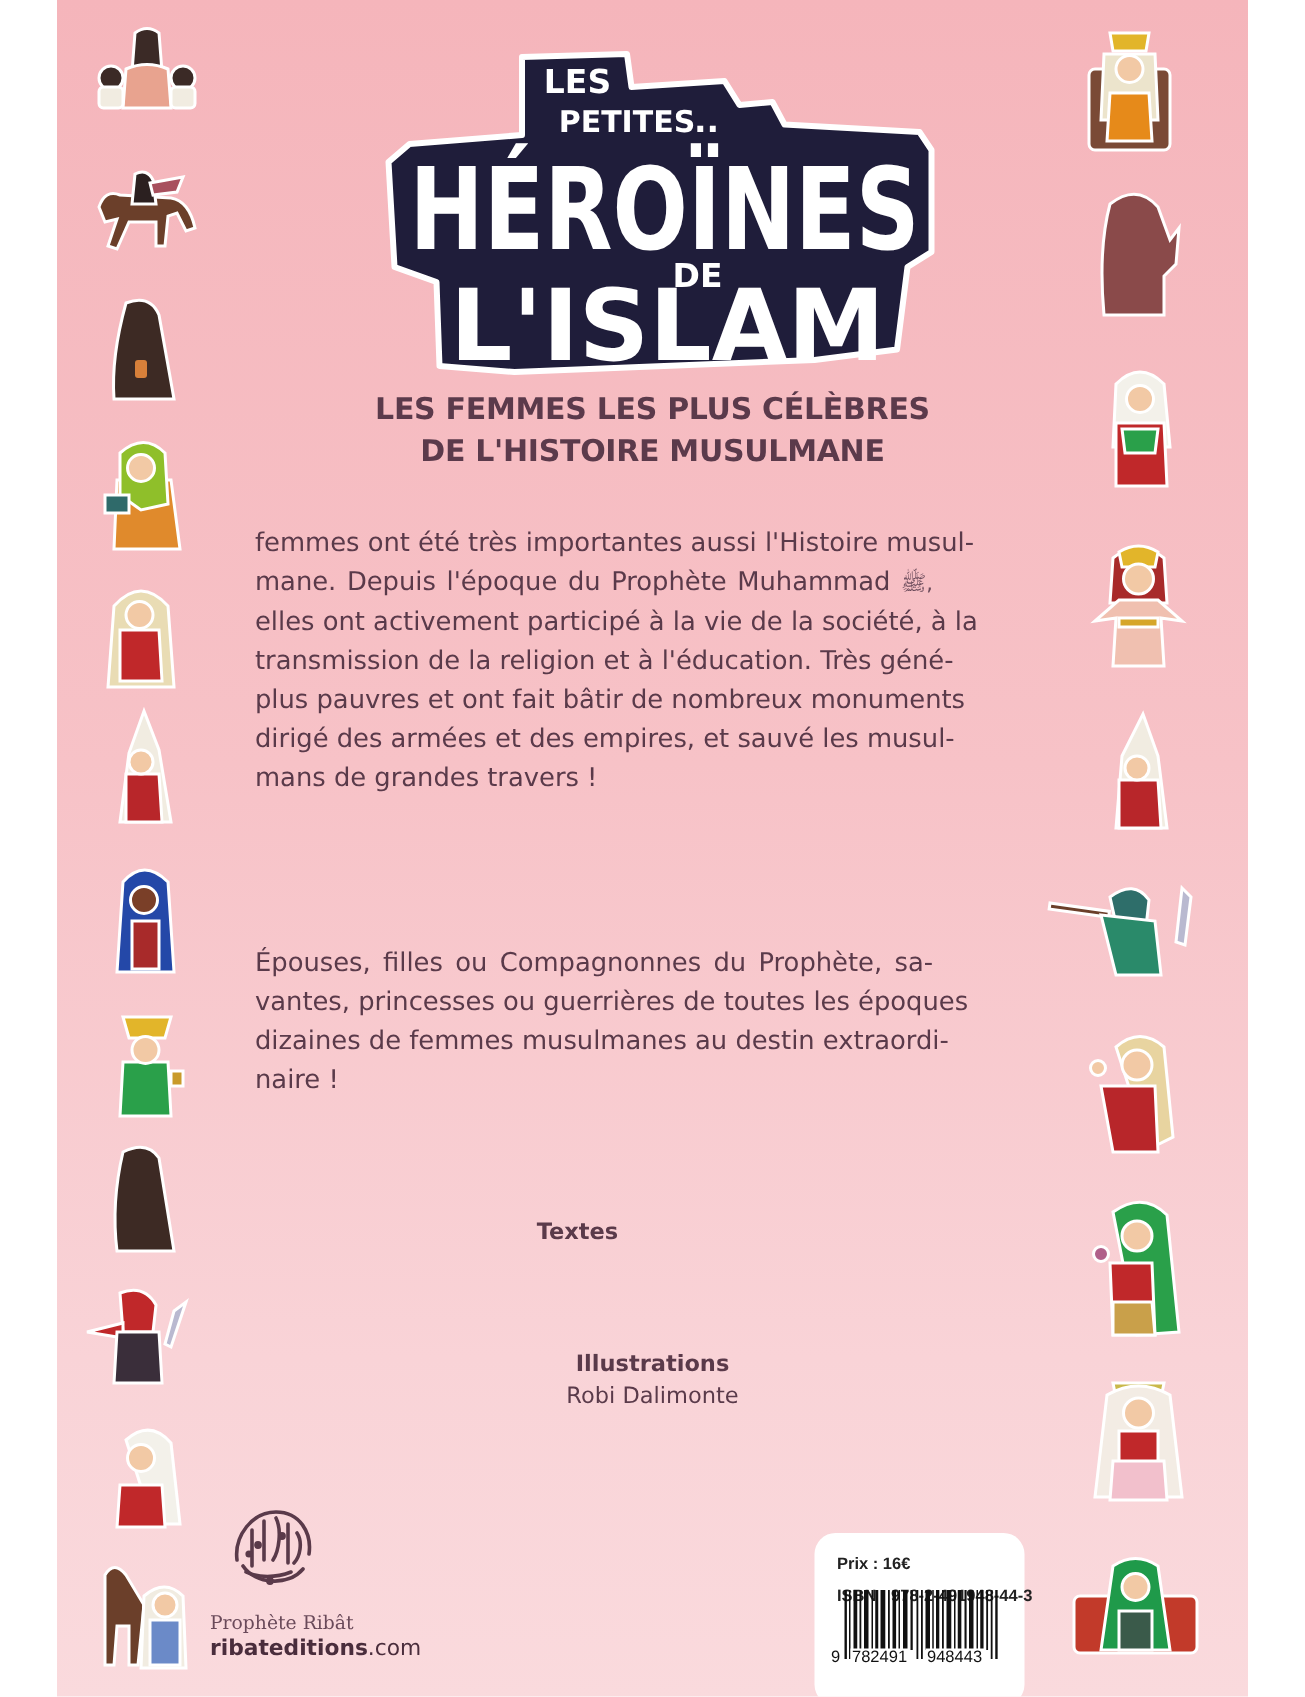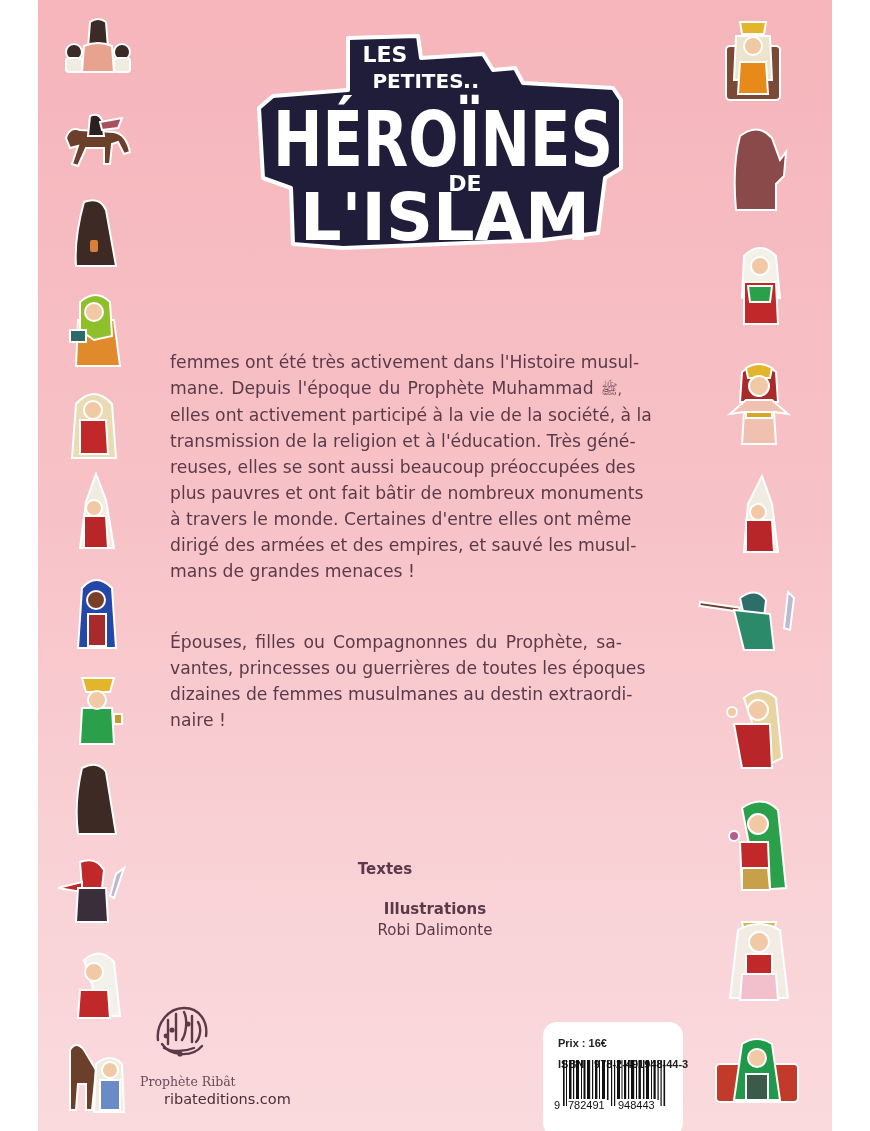--- a/index.html
+++ b/index.html
@@ -31,29 +31,29 @@
     .body-text .ln.last { text-align-last: left; }
     .p1 { top: 349px; }
     .p2 { top: 629px; }
     .saw { font-size: 14px; color: #6a4a5a; }
 
     .credits {
       position: absolute; left: 0; width: 794px; text-align: center; color: #5a3a4a;
       font-size: 15px; line-height: 21px;
     }
     .credits .role { font-weight: bold; }
-    .credits .c1 { position: absolute; top: 859px; left: 0; width: 694px; }
+    .credits .c1 { position: absolute; top: 811px; left: 0; width: 694px; }
     .credits .c2 { position: absolute; top: 899px; left: 0; width: 794px; }
 
     
     .publisher { position: absolute; left: 102px; top: 1000px; width: 160px; }
     .pub-emblem { width: 64px; height: 64px; margin-left: 8px; }
     .pub-name { font-family: "DejaVu Serif", serif; font-size: 12.5px; color: #6a4a5a; margin-top: 10px; white-space: nowrap; }
     .pub-site { font-size: 14.5px; color: #4a2d3c; white-space: nowrap; margin-top: 2px; }
-    .pub-site b { font-weight: normal; margin-left: 24px; }
+    .pub-site b { font-weight: bold; }
 
     
     .barcode-card {
       position: absolute; left: 505px; top: 1022px; width: 140px; height: 115px;
       background: #ffffff; border-radius: 14px;
     }
     .bc-price, .bc-isbn {
       position: absolute; left: 15px; font-family: "Liberation Sans", sans-serif;
       font-weight: bold; font-size: 11px; color: #222; white-space: nowrap;
     }
@@ -83,31 +83,33 @@
         <text x="132" y="34" font-size="22">LES</text>
         <text x="165" y="60" font-size="20">PETITES</text>
         <text x="218" y="60" font-size="22">..</text>
         <text x="190" y="138" font-size="76" textLength="340" lengthAdjust="spacingAndGlyphs">HÉROÏNES</text>
         <text x="212" y="163" font-size="22">DE</text>
         <text x="192" y="212" font-size="66" textLength="290" lengthAdjust="spacingAndGlyphs">L'ISLAM</text>
       </g>
     </svg>
   </div>
 
+  <div class="subtitle">
+    <div>LES FEMMES LES PLUS CÉLÈBRES</div>
+    <div>DE L'HISTOIRE MUSULMANE</div>
+  </div>
 
   <div class="body-text p1">
-    <span class="ln">femmes ont été très activement dans l'Histoire musul-</span>
+    <span class="ln">femmes ont été très importantes aussi l'Histoire musul-</span>
     <span class="ln"><span>mane. Depuis l'époque du Prophète Muhammad</span> <span class="saw">ﷺ,</span></span>
     <span class="ln">elles ont activement participé à la vie de la société, à la</span>
     <span class="ln">transmission de la religion et à l'éducation. Très géné-</span>
-    <span class="ln">reuses, elles se sont aussi beaucoup préoccupées des</span>
     <span class="ln">plus pauvres et ont fait bâtir de nombreux monuments</span>
-    <span class="ln">à travers le monde. Certaines d'entre elles ont même</span>
     <span class="ln">dirigé des armées et des empires, et sauvé les musul-</span>
-    <span class="ln last">mans de grandes menaces !</span>
+    <span class="ln last">mans de grandes travers !</span>
   </div>
 
   <div class="body-text p2">
     <span class="ln">Épouses, filles ou Compagnonnes du Prophète, sa-</span>
     <span class="ln">vantes, princesses ou guerrières de toutes les époques</span>
     <span class="ln">dizaines de femmes musulmanes au destin extraordi-</span>
     <span class="ln last">naire !</span>
   </div>
 
   <div class="credits">

